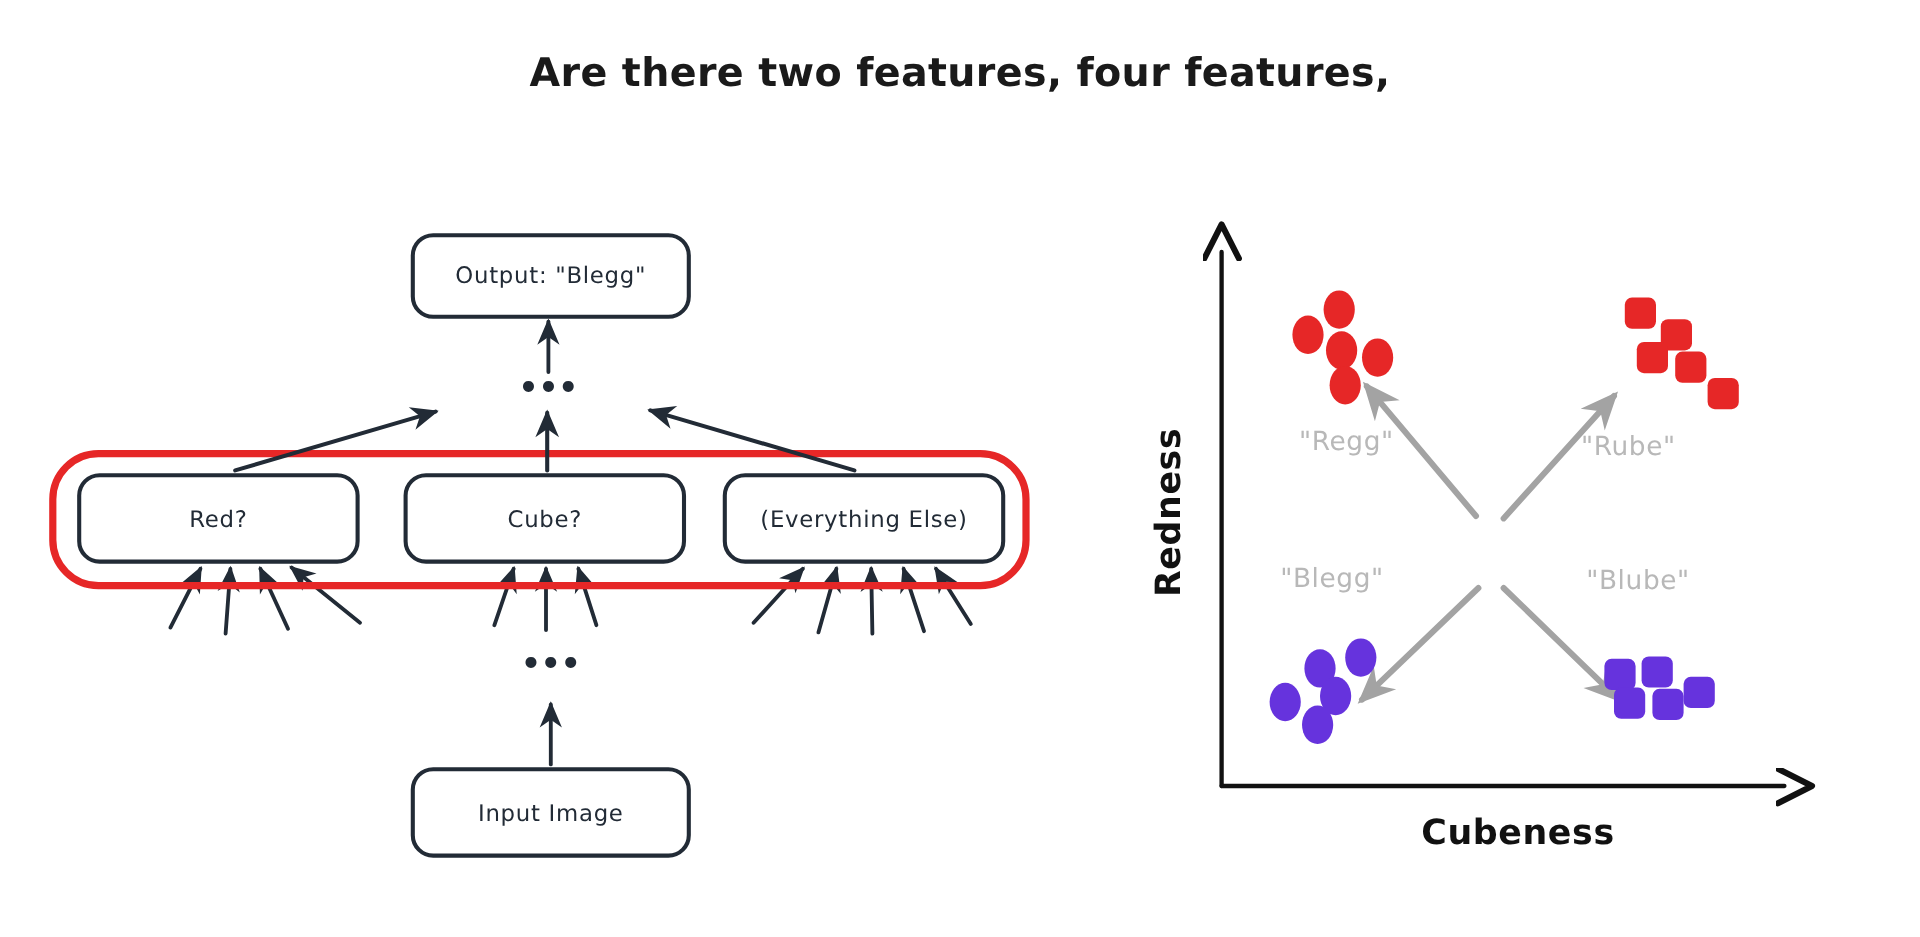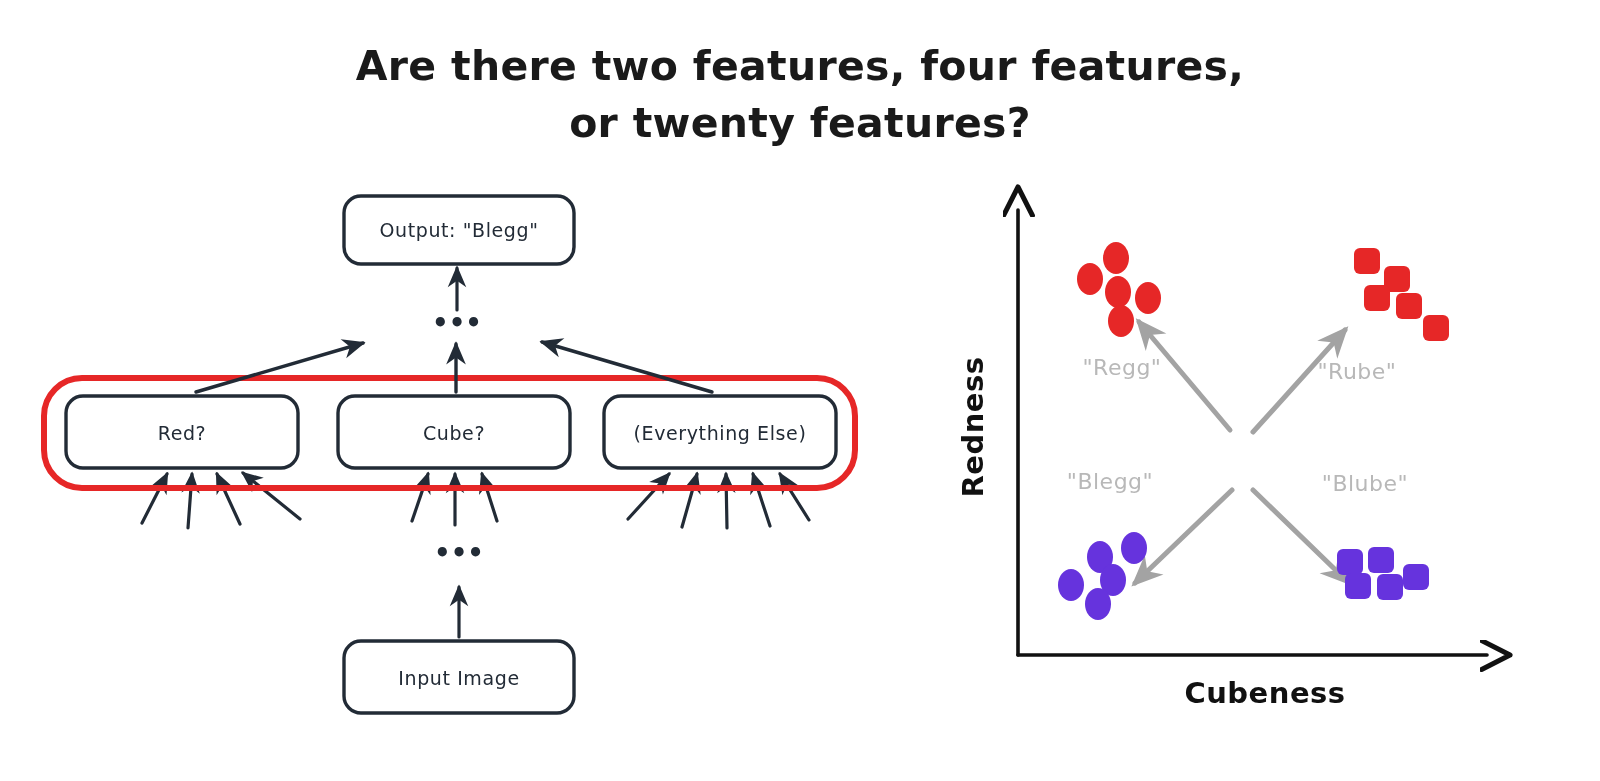--- a/index.html
+++ b/index.html
@@ -23,21 +23,21 @@
   }
 
   .title {
     position: absolute;
     left: 0;
     top: 38px;
     width: 1600px;
     text-align: center;
     color: #1a1a1a;
     font-family: "DejaVu Sans", sans-serif;
-    font-size: 41px;
+    font-size: 33px;
     font-weight: 600;
     line-height: 1.38;
     letter-spacing: 0.3px;
   }
   .title .l2 { display: block; }
 
   svg.layer {
     position: absolute;
     left: 0; top: 0;
     width: 1600px;
@@ -76,21 +76,20 @@
     text-anchor: middle;
   }
 </style>
 </head>
 <body>
 
 <div id="stage">
 
   <div class="title">
     <span>Are there two features, four features,</span>
-    <span class="l2">or twenty features?</span>
   </div>
 
   <svg class="layer" viewBox="0 0 1600 781">
     <defs>
       <marker id="ink-arrow" markerWidth="9" markerHeight="9" refX="6.4" refY="3.2" orient="auto" markerUnits="strokeWidth">
         <path d="M0.4,0.3 L7.2,3.2 L0.4,6.1 L2.4,3.2 Z" fill="#222b36"></path>
       </marker>
       <marker id="gray-arrow" markerWidth="8" markerHeight="8" refX="5.6" refY="2.9" orient="auto" markerUnits="strokeWidth">
         <path d="M0.3,0.2 L6.6,2.9 L0.3,5.6 L2.2,2.9 Z" fill="#a3a3a3"></path>
       </marker>

